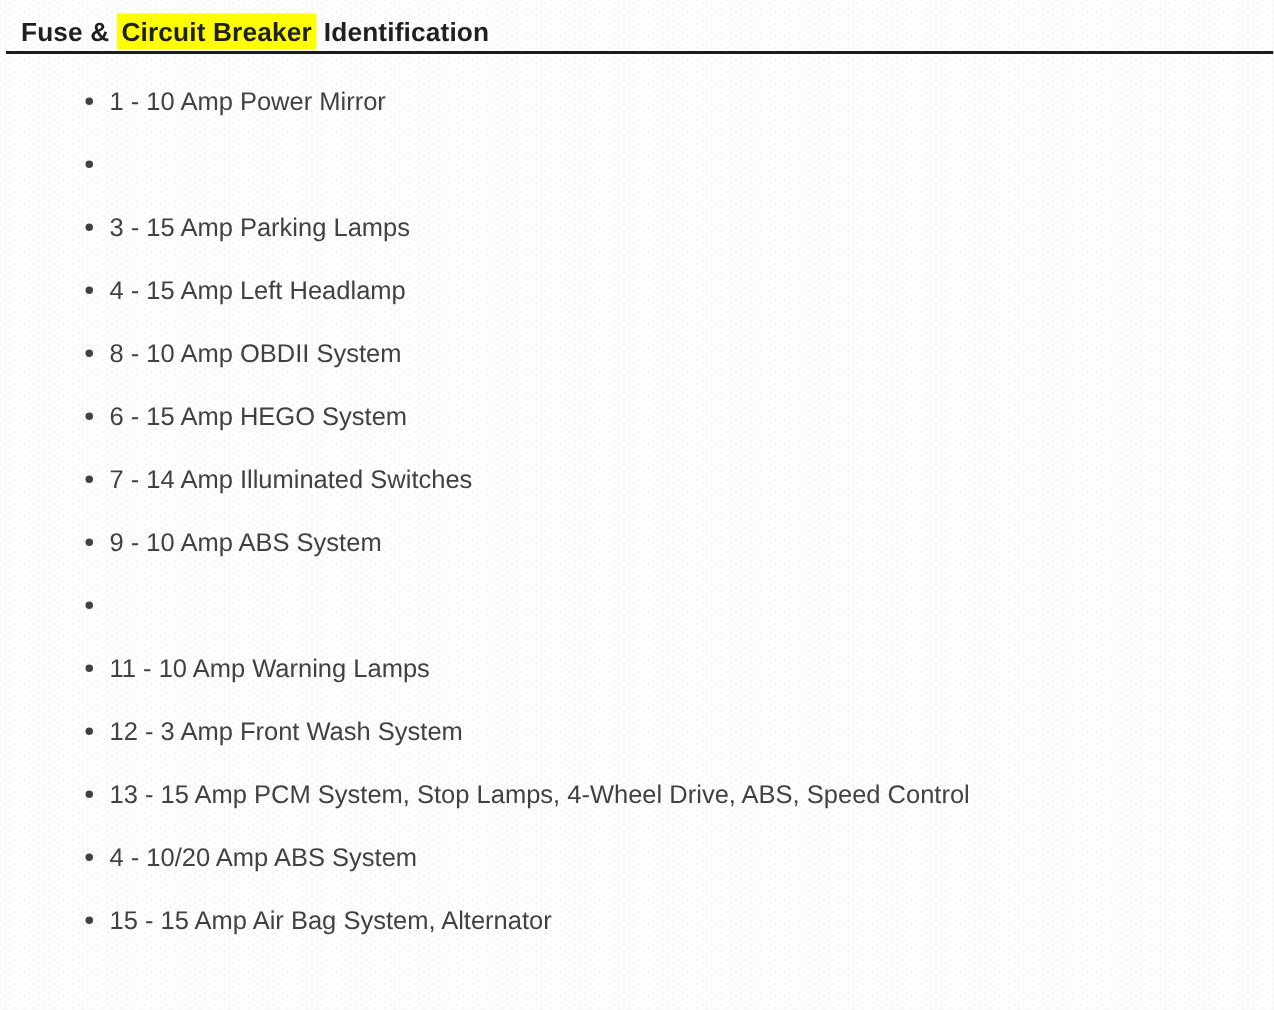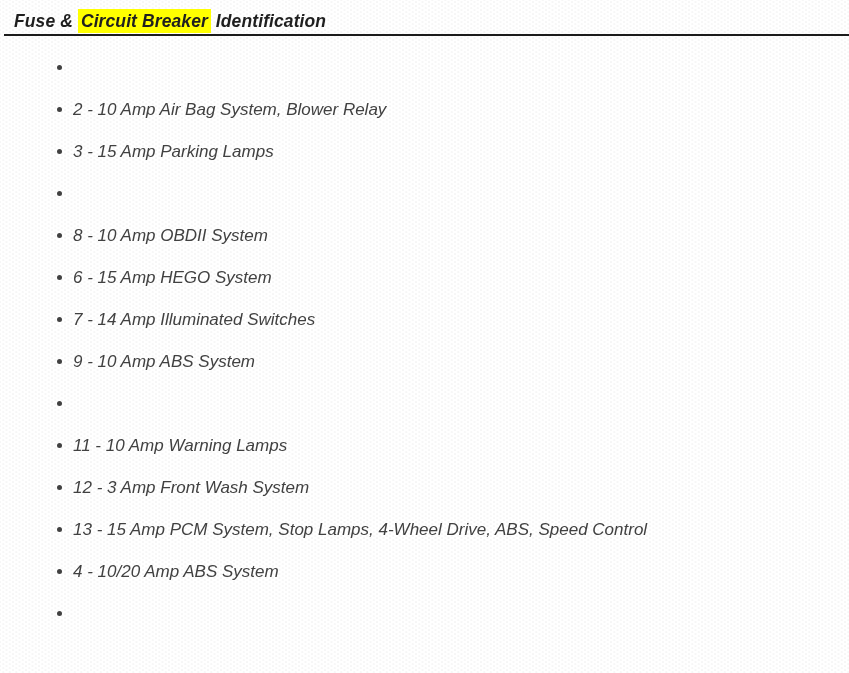--- a/index.html
+++ b/index.html
@@ -17,21 +17,20 @@
       radial-gradient(3.2px 1.6px at 3.25px 2px, #ffffff 68%, rgba(255,255,255,0) 100%),
       radial-gradient(3.2px 1.6px at 3.25px 2px, #ffffff 68%, rgba(255,255,255,0) 100%);
     background-size: 6.5px 4px, 6.5px 4px;
     background-position: 0 0, 3.25px 2px;
   }
   .page {
     width: 849px;
     height: 502px;
     padding-top: 9px;
     box-sizing: border-box;
-    font-style: italic;
   }
   .title {
     margin: 0 0 0 14px;
     font-size: 17.5px;
     line-height: 25px;
     font-weight: 700;
     color: #1f1f1f;
     letter-spacing: 0.1px;
     white-space: nowrap;
   }
@@ -72,31 +71,32 @@
 </style>
 </head>
 <body>
 
 <div class="page">
   <h1 class="title"><span>Fuse &amp; </span><mark class="hl">Circuit Breaker</mark><span> Identification</span></h1>
   <div class="rule"></div>
   <ul class="fuse-list">
       <li class="fuse-item">
         <span class="bullet"></span>
+        <span class="item-text">1 - 10 Amp Power Mirror</span>
       </li>
       <li class="fuse-item">
         <span class="bullet"></span>
-        <span class="item-text">2 - 10 Amp Air Bag System, Blower Relay</span>
       </li>
       <li class="fuse-item">
         <span class="bullet"></span>
         <span class="item-text">3 - 15 Amp Parking Lamps</span>
       </li>
       <li class="fuse-item">
         <span class="bullet"></span>
+        <span class="item-text">4 - 15 Amp Left Headlamp</span>
       </li>
       <li class="fuse-item">
         <span class="bullet"></span>
         <span class="item-text">8 - 10 Amp OBDII System</span>
       </li>
       <li class="fuse-item">
         <span class="bullet"></span>
         <span class="item-text">6 - 15 Amp HEGO System</span>
       </li>
       <li class="fuse-item">
@@ -121,15 +121,16 @@
       <li class="fuse-item">
         <span class="bullet"></span>
         <span class="item-text">13 - 15 Amp PCM System, Stop Lamps, 4-Wheel Drive, ABS, Speed Control</span>
       </li>
       <li class="fuse-item">
         <span class="bullet"></span>
         <span class="item-text">4 - 10/20 Amp ABS System</span>
       </li>
       <li class="fuse-item">
         <span class="bullet"></span>
+        <span class="item-text">15 - 15 Amp Air Bag System, Alternator</span>
       </li>
     </ul>
 </div>
 
 </body></html>

